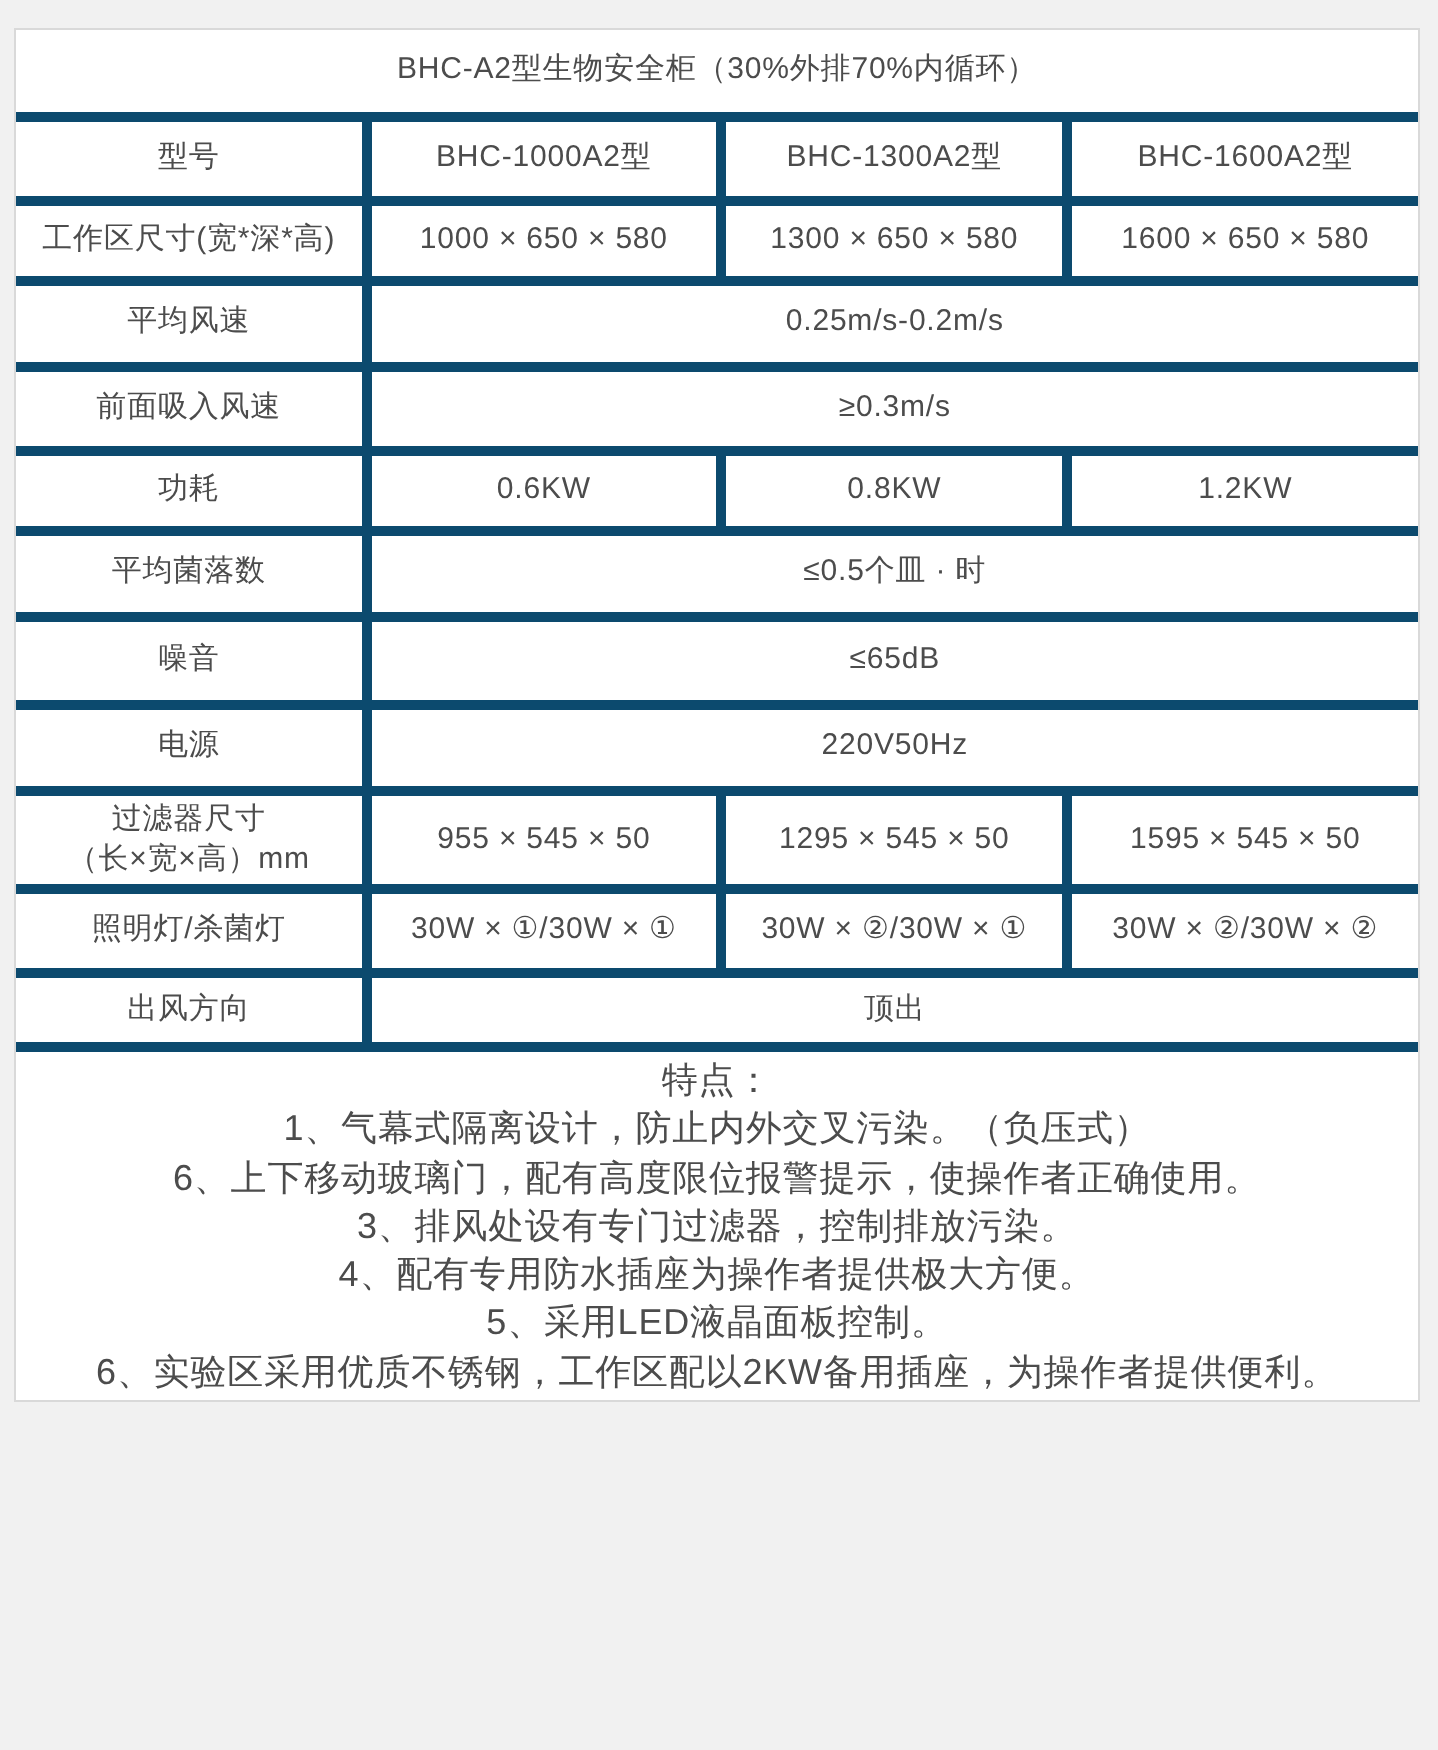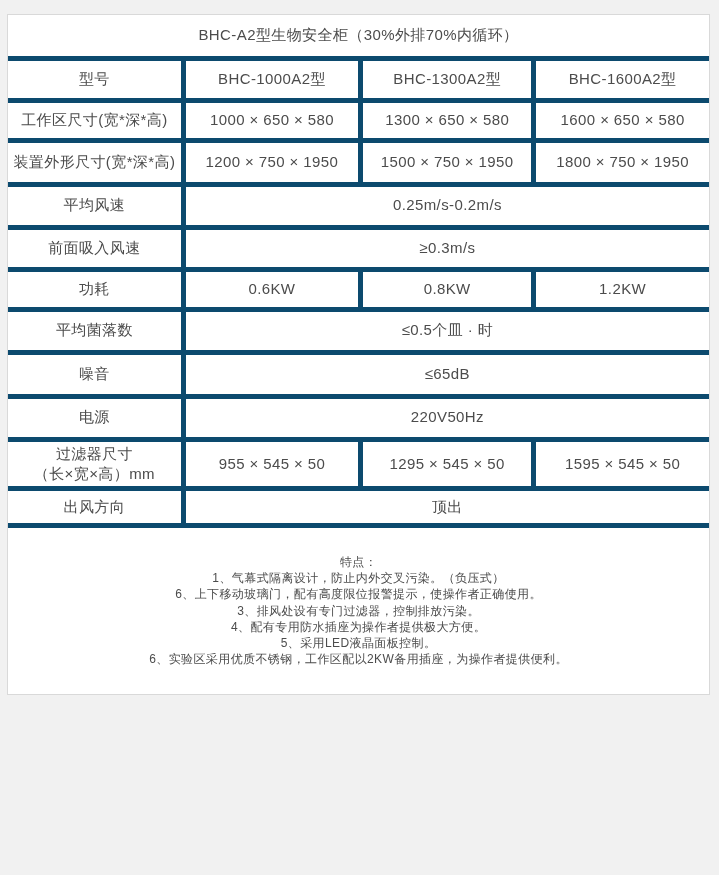--- a/index.html
+++ b/index.html
@@ -51,21 +51,21 @@
   td.span-val{
     text-align:left;
     padding-left:71px;
   }
   td.label-cell{}
   .label-line2{display:block;}
   td.features-cell{
     text-align:left;
     vertical-align:top;
     padding:16px 20px 10px 20px;
-    font-size:12px;
+    font-size:18px;
     line-height:21px;
     letter-spacing:0.3px;
   }
   .feature-line{white-space:nowrap;}
 </style>
 </head>
 <body>
 
 <div class="page">
   <div class="spec-box">
@@ -84,26 +84,20 @@
           <td class="label-cell">型号</td>
           <td>BHC-1000A2型</td>
           <td>BHC-1300A2型</td>
           <td>BHC-1600A2型</td>
         </tr>
         <tr style="height:40px">
           <td class="label-cell">工作区尺寸(宽*深*高)</td>
           <td>1000 × 650 × 580</td>
           <td>1300 × 650 × 580</td>
           <td>1600 × 650 × 580</td>
-        </tr>
-        <tr style="height:44px">
-          <td class="label-cell">装置外形尺寸(宽*深*高)</td>
-          <td>1200 × 750 × 1950</td>
-          <td>1500 × 750 × 1950</td>
-          <td>1800 × 750 × 1950</td>
         </tr>
         <tr style="height:43px">
           <td class="label-cell">平均风速</td>
           <td class="span-val" colspan="3">0.25m/s-0.2m/s</td>
         </tr>
         <tr style="height:42px">
           <td class="label-cell">前面吸入风速</td>
           <td class="span-val" colspan="3">≥0.3m/s</td>
         </tr>
         <tr style="height:40px">
@@ -126,20 +120,26 @@
         </tr>
         <tr style="height:43px">
           <td class="label-cell">
             <span>过滤器尺寸</span>
             <span class="label-line2">（长×宽×高）mm</span>
           </td>
           <td>955 × 545 × 50</td>
           <td>1295 × 545 × 50</td>
           <td>1595 × 545 × 50</td>
         </tr>
+        <tr style="height:42px">
+          <td class="label-cell">照明灯/杀菌灯</td>
+          <td>30W × ①/30W × ①</td>
+          <td>30W × ②/30W × ①</td>
+          <td>30W × ②/30W × ②</td>
+        </tr>
         <tr style="height:37px">
           <td class="label-cell">出风方向</td>
           <td class="span-val" colspan="3">顶出</td>
         </tr>
         <tr style="height:168px">
           <td class="features-cell" colspan="4">
             <div class="feature-line">特点：</div>
             <div class="feature-line">1、气幕式隔离设计，防止内外交叉污染。（负压式）</div>
             <div class="feature-line">6、上下移动玻璃门，配有高度限位报警提示，使操作者正确使用。</div>
             <div class="feature-line">3、排风处设有专门过滤器，控制排放污染。</div>

